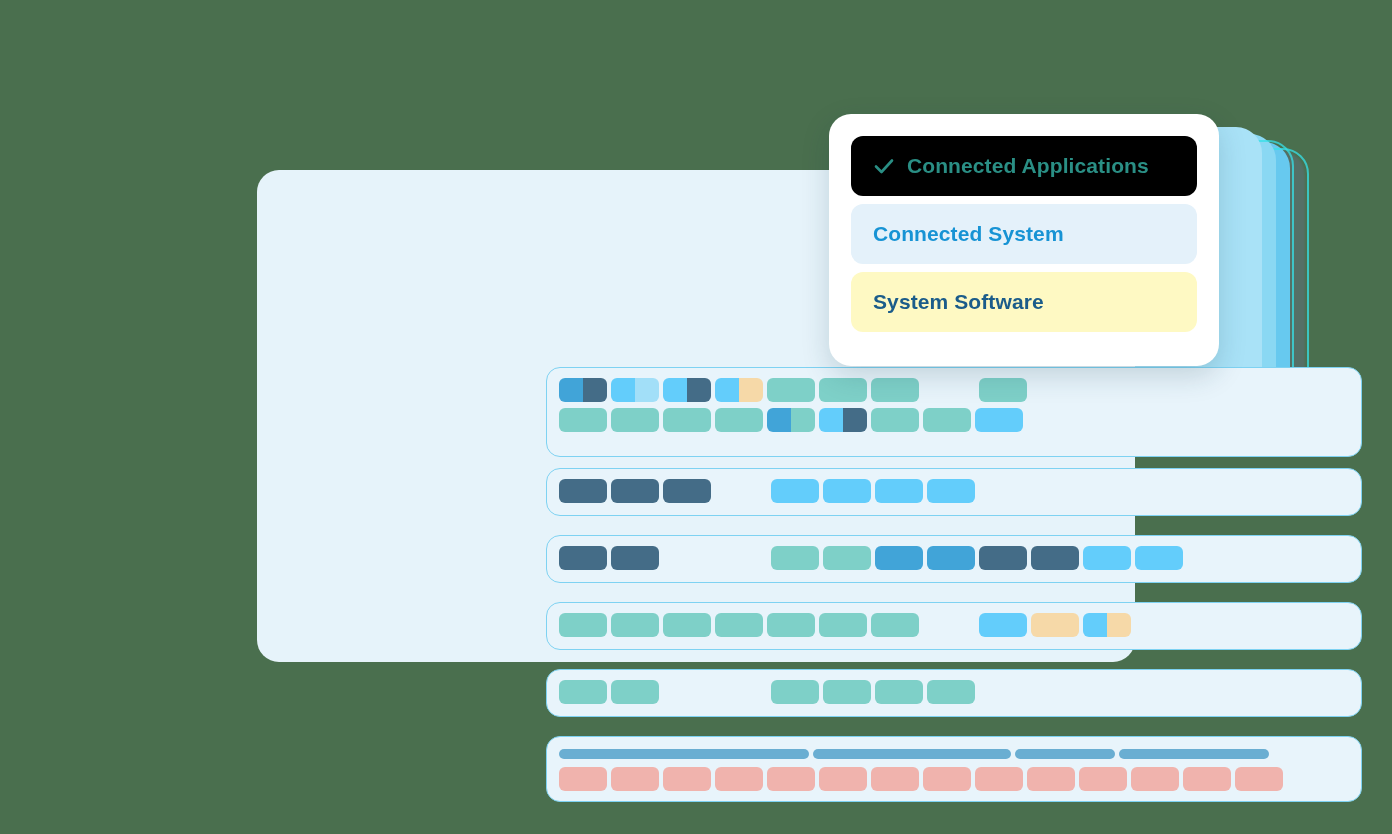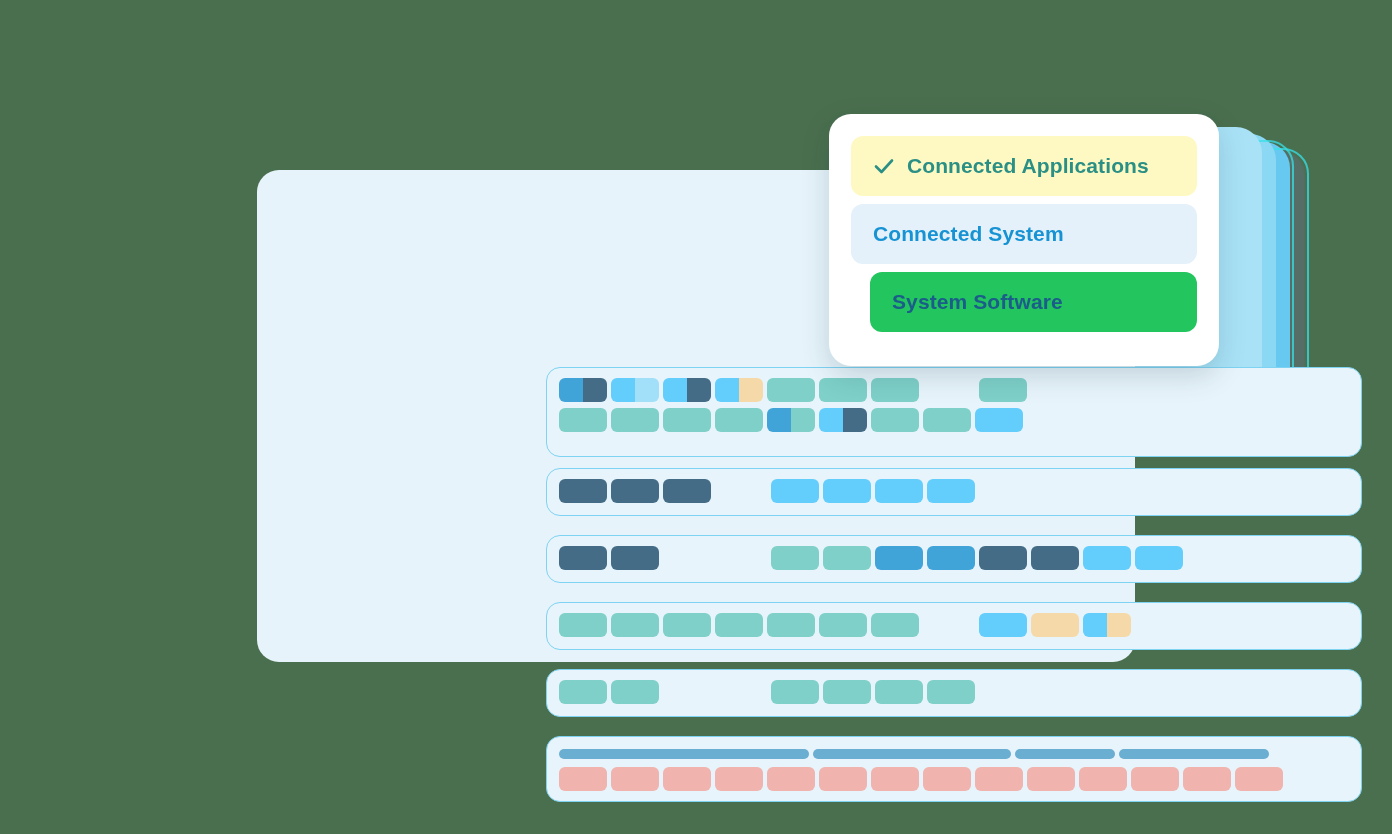--- a/index.html
+++ b/index.html
@@ -368,28 +368,28 @@
           <div class="chip">
             <span style="background: rgb(240, 179, 173); width: 100%;"></span>
           </div>
         </div>
       </div>
     </div>
 </div>
 
 <div class="menu-card">
   <div id="menu-host">
-      <div class="menu-item" style="background: #fef9c3; color: rgb(42, 143, 133);">
+      <div class="menu-item" style="background: #000000; color: rgb(42, 143, 133);">
         <span class="check-icon">
           <svg width="22" height="22" viewBox="0 0 22 22">
             <path d="M3 11.5 L8.5 17 L19 5.5" fill="none" stroke="#2a8f85" stroke-width="2.6" stroke-linecap="round" stroke-linejoin="round"></path>
           </svg>
         </span>
         <span>Connected Applications</span>
       </div>
       <div class="menu-item" style="background: rgb(228, 241, 250); color: rgb(23, 147, 212);">
         <span>Connected System</span>
       </div>
-      <div class="menu-item" style="background: #22c55e; color: rgb(27, 92, 138); margin-left: 19px;">
+      <div class="menu-item" style="background: #fef9c3; color: rgb(27, 92, 138);">
         <span>System Software</span>
       </div>
     </div>
 </div>
 
 </body></html>

